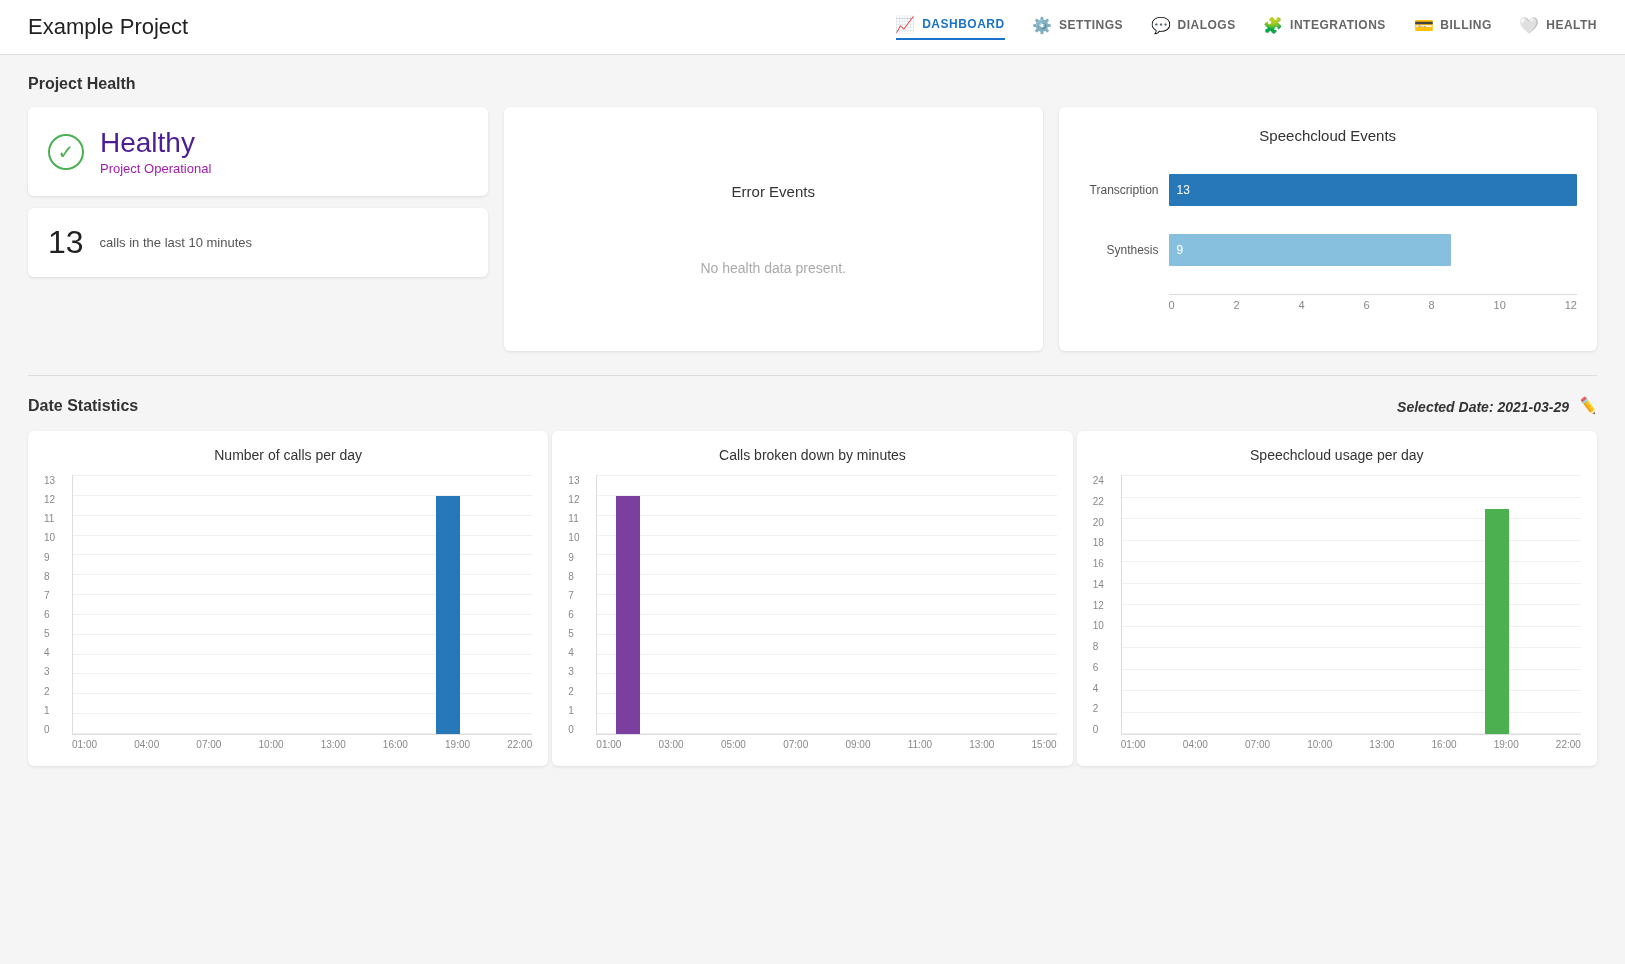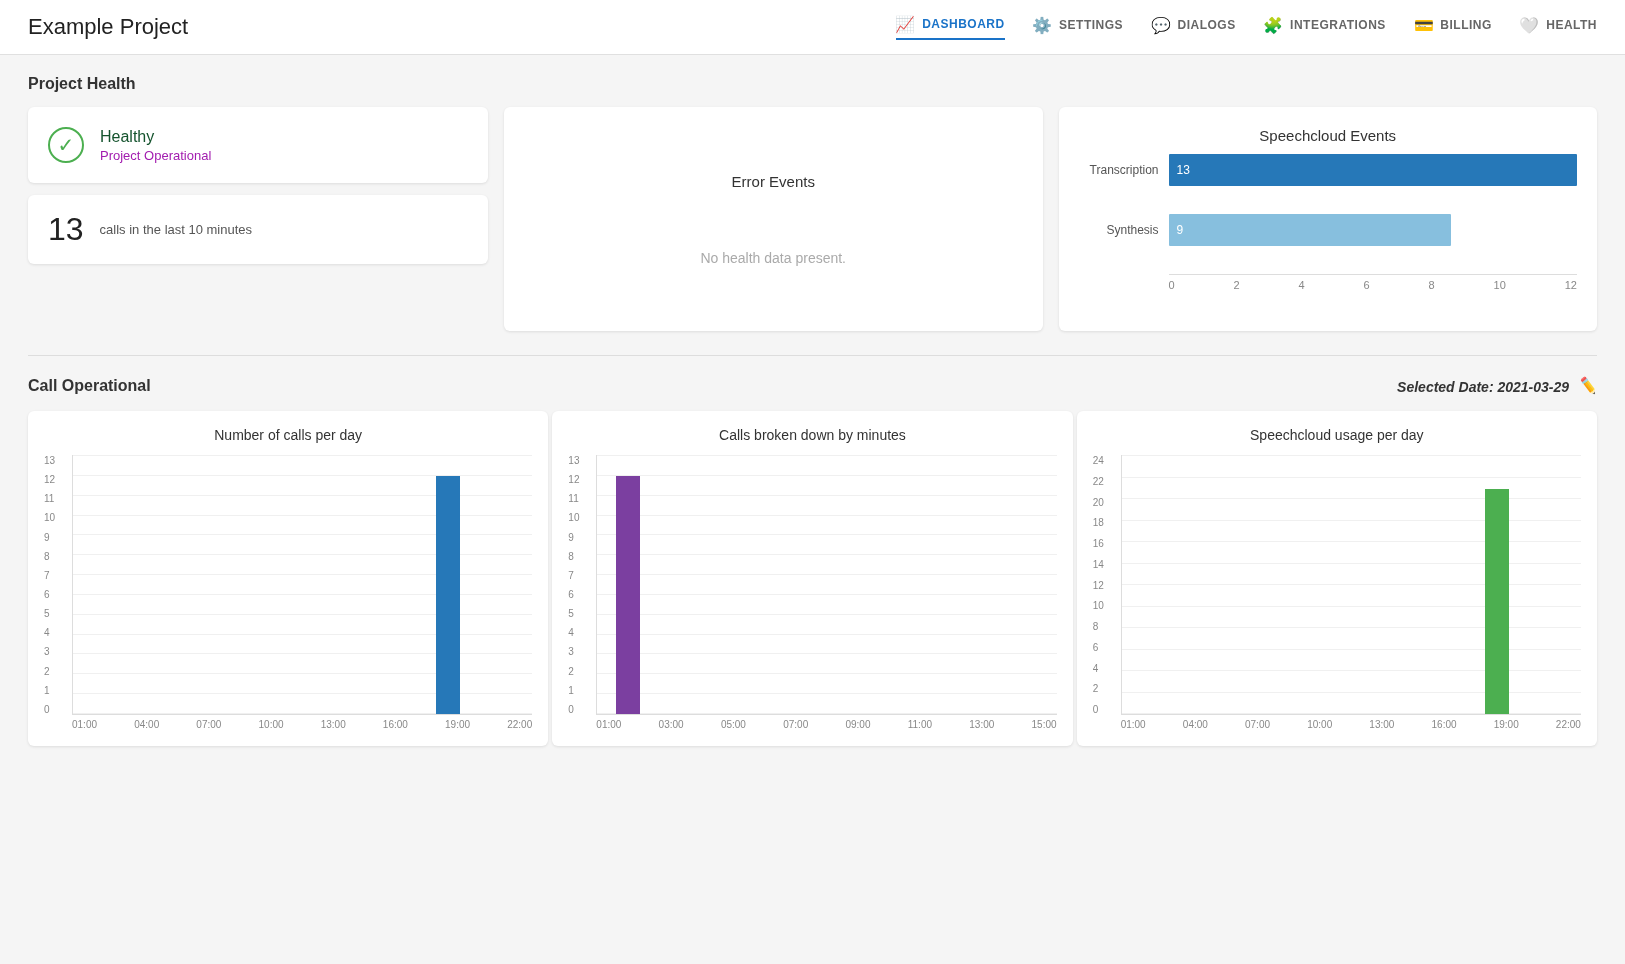--- a/index.html
+++ b/index.html
@@ -89,23 +89,23 @@
       border-radius: 50%;
       border: 2.5px solid #4caf50;
       display: flex;
       align-items: center;
       justify-content: center;
       color: #4caf50;
       font-size: 20px;
       flex-shrink: 0;
     }
     .health-text h2 {
-      font-size: 16px;
+      font-size: 28px;
       font-weight: 500;
-      color: #14532d;
+      color: #4c1d95;
     }
     .health-text p {
       font-size: 13px;
       color: #a21caf;
       margin-top: 2px;
     }
     .calls-card {
       background: #fff;
       border-radius: 6px;
       padding: 16px 20px;
@@ -143,20 +143,21 @@
       font-size: 14px;
       color: #aaa;
     }
 
     
     .speech-card-title {
       font-size: 15px;
       font-weight: 400;
       color: #333;
       text-align: center;
+      margin-bottom: 20px;
     }
     .bar-chart-horizontal {
       padding: 10px 0 20px 90px;
       position: relative;
     }
     .bar-row {
       display: flex;
       align-items: center;
       margin-bottom: 28px;
       position: relative;
@@ -388,21 +389,21 @@
           <span>10</span>
           <span>12</span>
         </div>
       </div>
     </div>
   </div>
 
   <hr class="divider">
 
   <div class="call-stats-header">
-    <div class="section-title" style="margin-bottom:0;">Call Operational</div>
+    <div class="section-title" style="margin-bottom:0;">Date Statistics</div>
     <div class="selected-date">
       <span>Selected Date: 2021-03-29</span>
       <span class="edit-icon">✏️</span>
     </div>
   </div>
 
   <div class="charts-row" id="charts-row">
 
   <div class="chart-card">
         <div class="chart-title">Number of calls per day</div>

